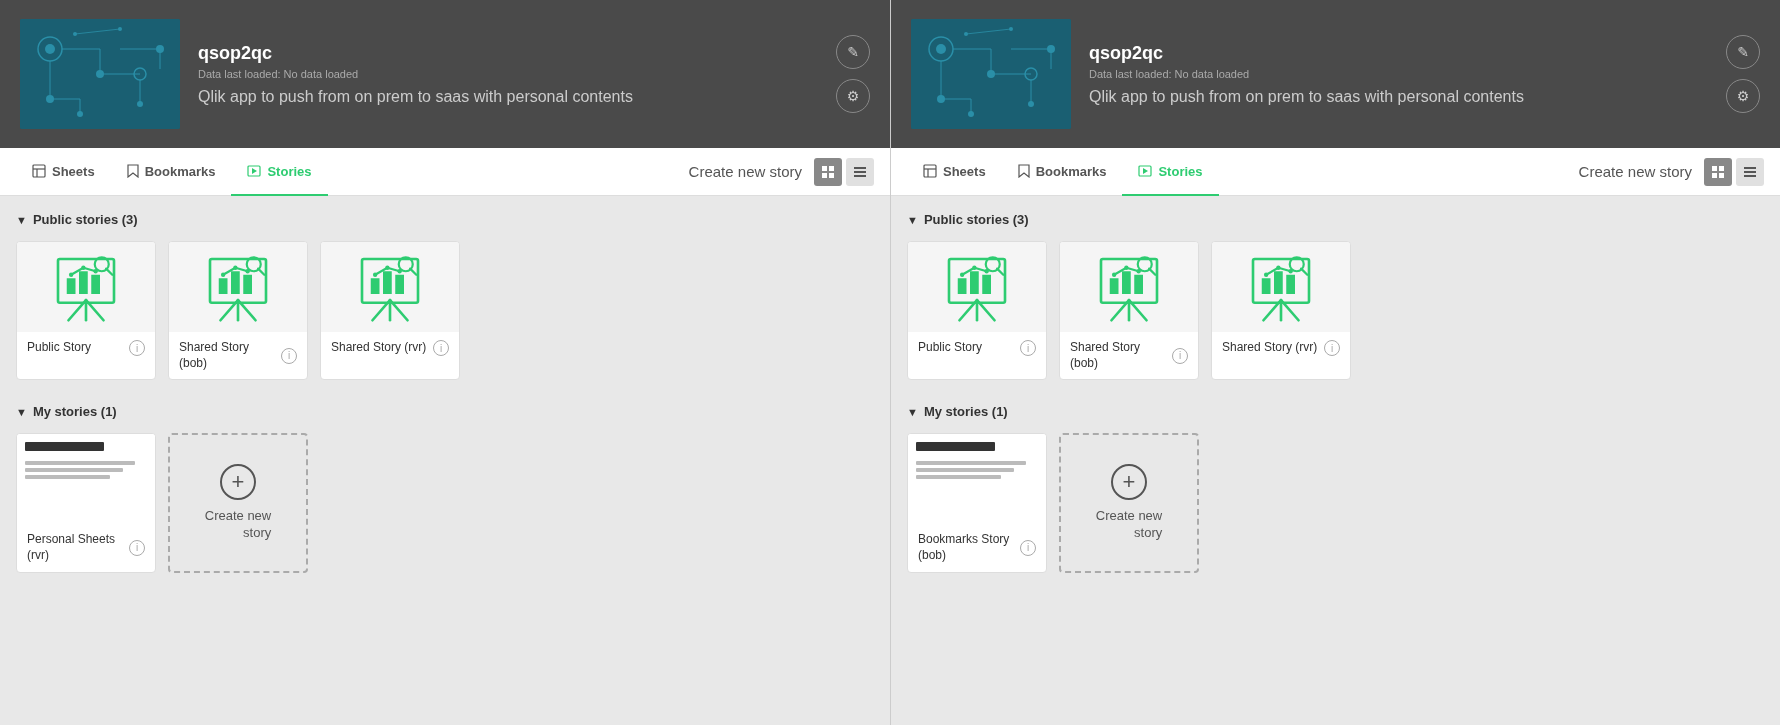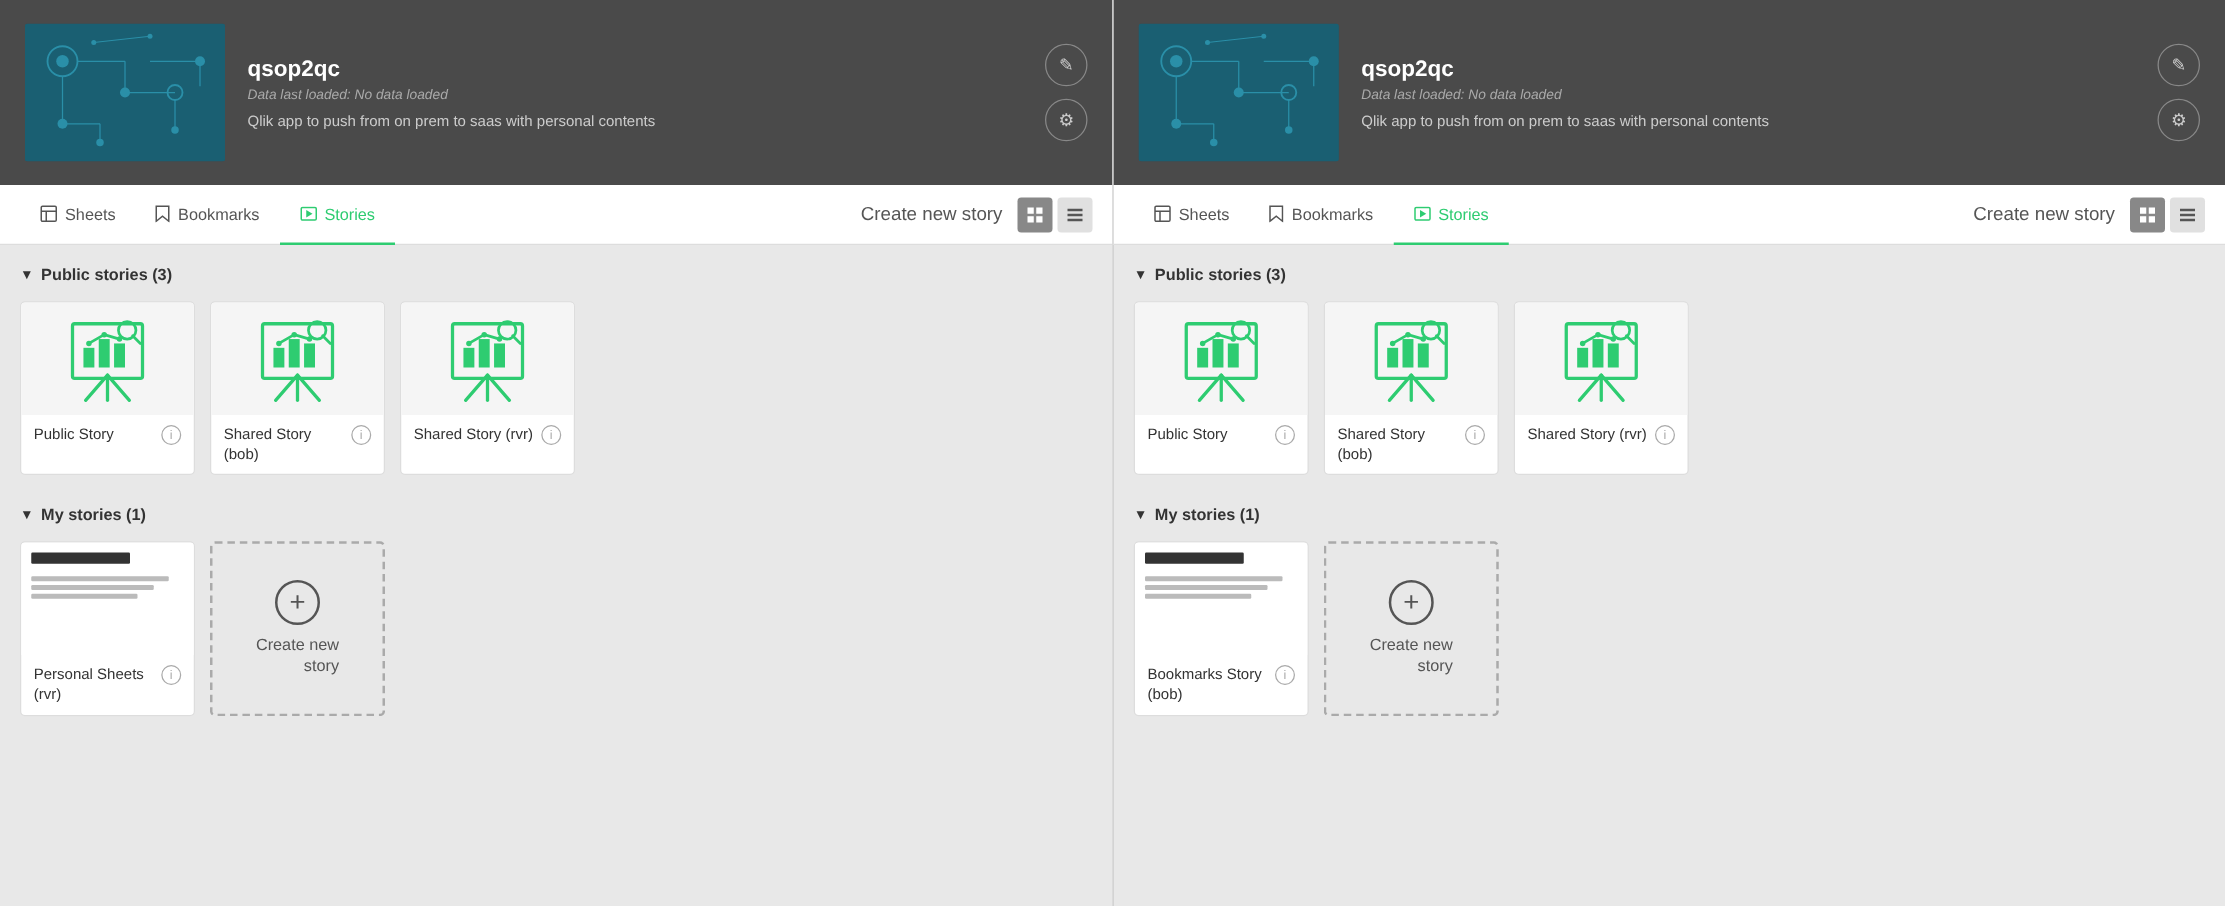--- a/index.html
+++ b/index.html
@@ -44,26 +44,25 @@
     .app-name {
       font-size: 18px;
       font-weight: 600;
       color: #fff;
       margin-bottom: 4px;
     }
 
     .app-data-info {
       font-size: 11px;
       color: #aaa;
-      font-style: italic;
       margin-bottom: 8px;
     }
 
     .app-description {
-      font-size: 12px;
+      font-size: 16px;
       color: #ccc;
     }
 
     .header-actions {
       display: flex;
       flex-direction: column;
       gap: 10px;
       align-items: center;
     }
 
@@ -96,20 +95,21 @@
       display: flex;
       align-items: center;
       gap: 6px;
       padding: 0 16px;
       height: 100%;
       font-size: 13px;
       color: #555;
       cursor: pointer;
       border-bottom: 2px solid transparent;
       margin-bottom: -1px;
+      font-weight: bold;
     }
 
     .tab-item.active {
       color: #2ecc71;
       border-bottom-color: #2ecc71;
     }
 
     .tab-spacer { flex: 1; }
 
     .create-story-btn {
@@ -182,20 +182,21 @@
       display: flex;
       align-items: center;
       justify-content: center;
     }
 
     .card-label {
       padding: 8px 10px 8px 10px;
       font-size: 12px;
       color: #333;
       display: flex;
+      align-items: center;
       justify-content: space-between;
       gap: 4px;
     }
 
     .card-label-text { flex: 1; line-height: 1.3; }
 
     .info-icon {
       width: 16px;
       height: 16px;
       border: 1px solid #aaa;

